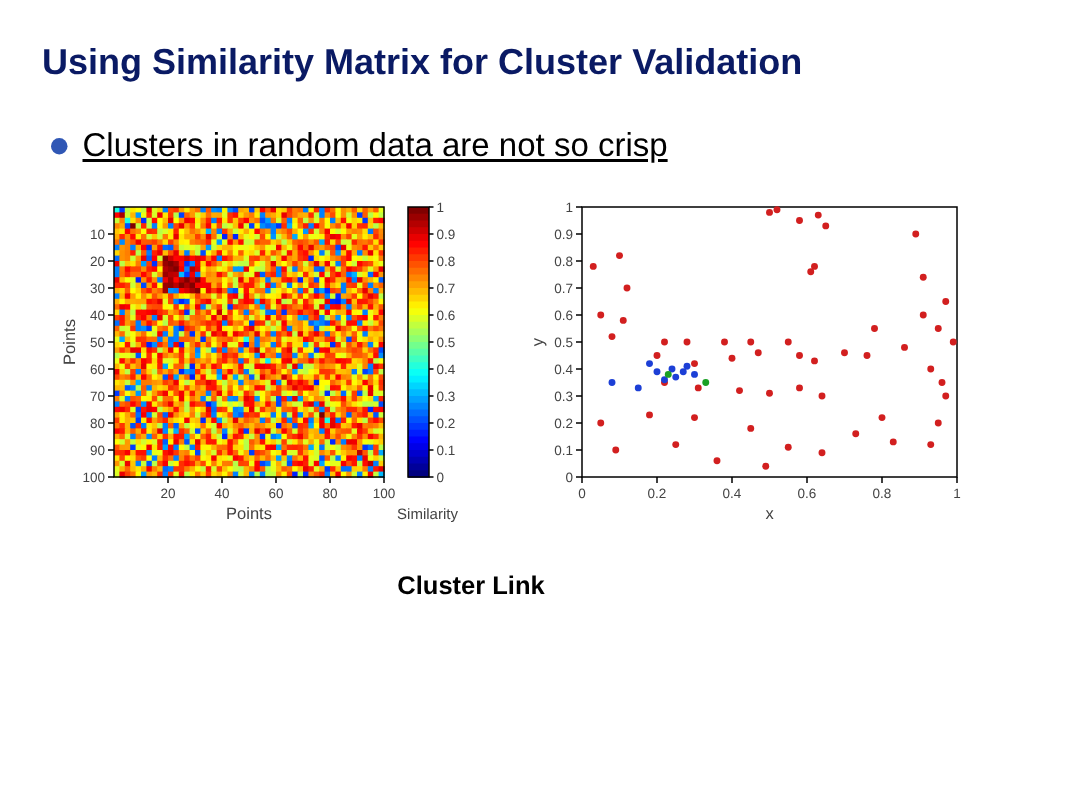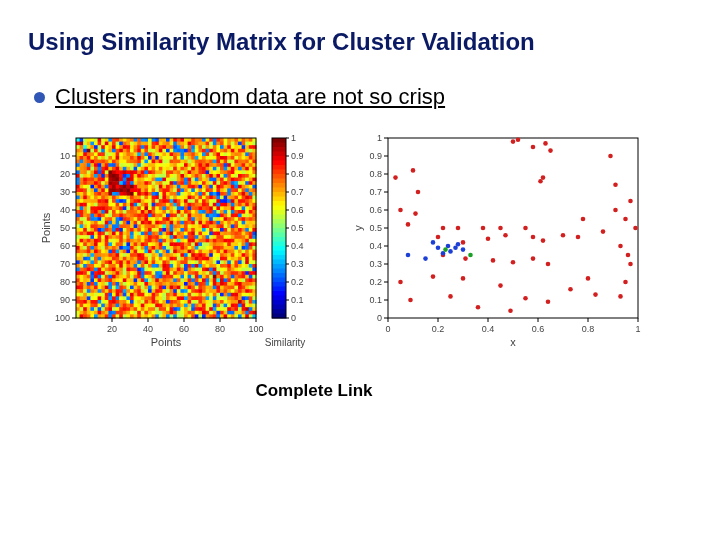--- a/index.html
+++ b/index.html
@@ -2793,16 +2793,16 @@
           <circle cx="62" cy="125" r="2.3" fill="#1c3fd6"></circle>
           <circle cx="79.5" cy="128.6" r="2.3" fill="#1c3fd6"></circle>
           <circle cx="99.5" cy="119.6" r="2.3" fill="#1aa024"></circle>
           <circle cx="124.5" cy="125" r="2.3" fill="#1aa024"></circle>
         </svg>
     </div>
 
   </div>
 
   <div class="caption-row">
-    <span class="caption">Complete Link</span>
+    <span class="caption">Cluster Link</span>
   </div>
 
 </div>
 
 </body></html>

